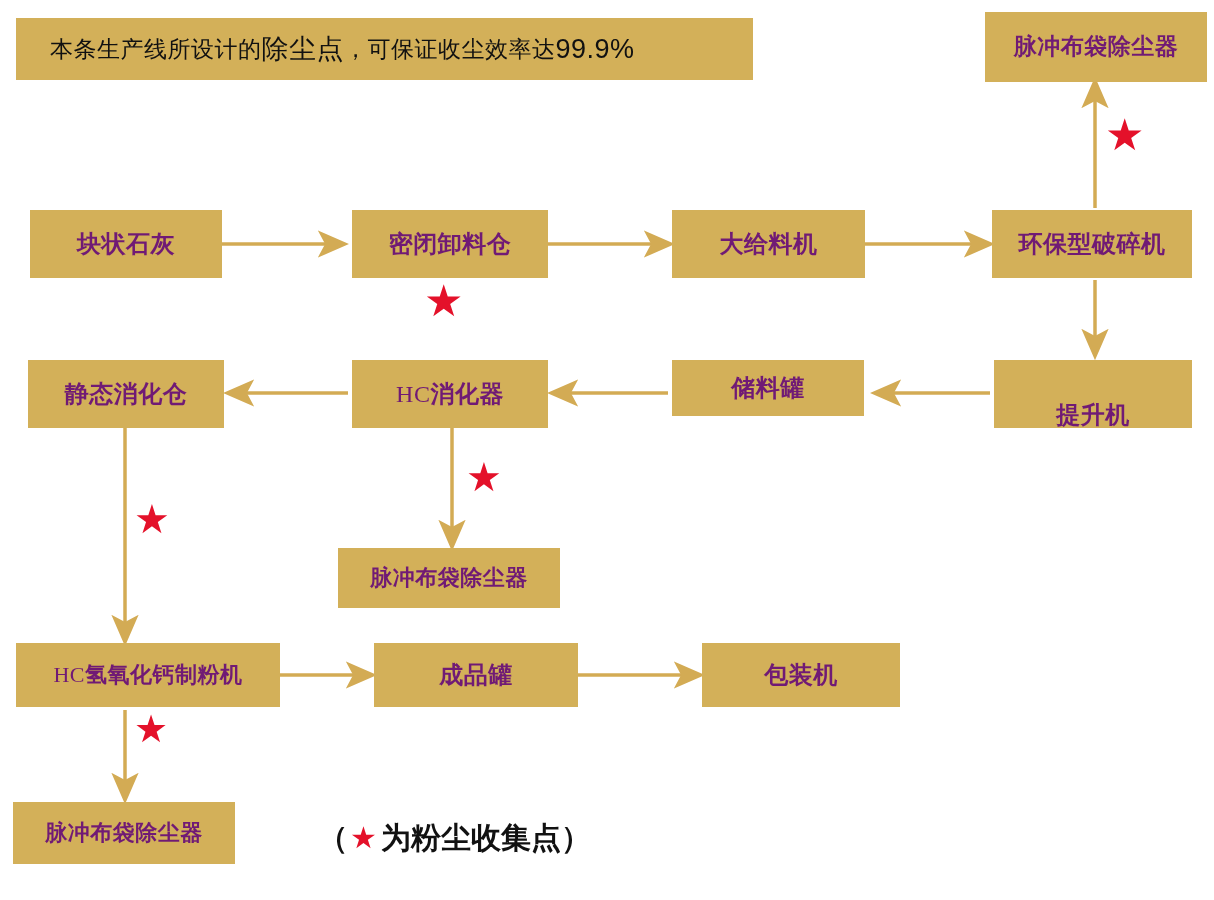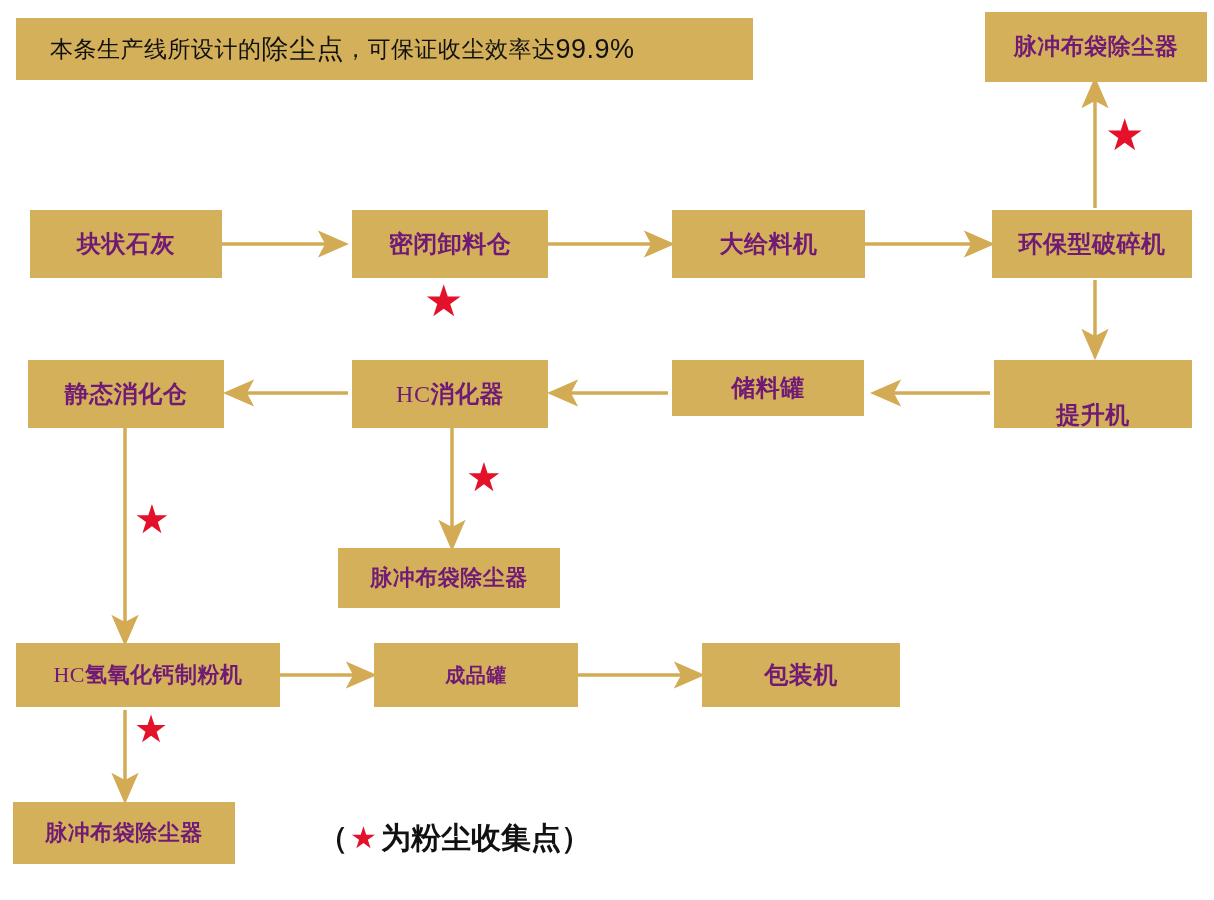--- a/index.html
+++ b/index.html
@@ -178,21 +178,21 @@
   </div>
 
   <div class="box" style="left:338px; top:548px; width:222px; height:60px; font-size:22px;">
     <span class="node-label">脉冲布袋除尘器</span>
   </div>
 
   <div class="box" style="left:8px; top:643px; width:264px; height:64px; font-size:22px;margin-left:8px;">
     <span class="node-label"><span class="hc-prefix">HC</span><span>氢氧化钙制粉机</span></span>
   </div>
 
-  <div class="box" style="left:374px; top:643px; width:204px; height:64px; font-size:20px;">
+  <div class="box" style="left:374px; top:643px; width:204px; height:64px; font-size:24px;">
     <span class="node-label">成品罐</span>
   </div>
 
   <div class="box" style="left:702px; top:643px; width:198px; height:64px; font-size:24px;">
     <span class="node-label">包装机</span>
   </div>
 
   <div class="box" style="left:13px; top:802px; width:222px; height:62px; font-size:22px;">
     <span class="node-label">脉冲布袋除尘器</span>
   </div>

